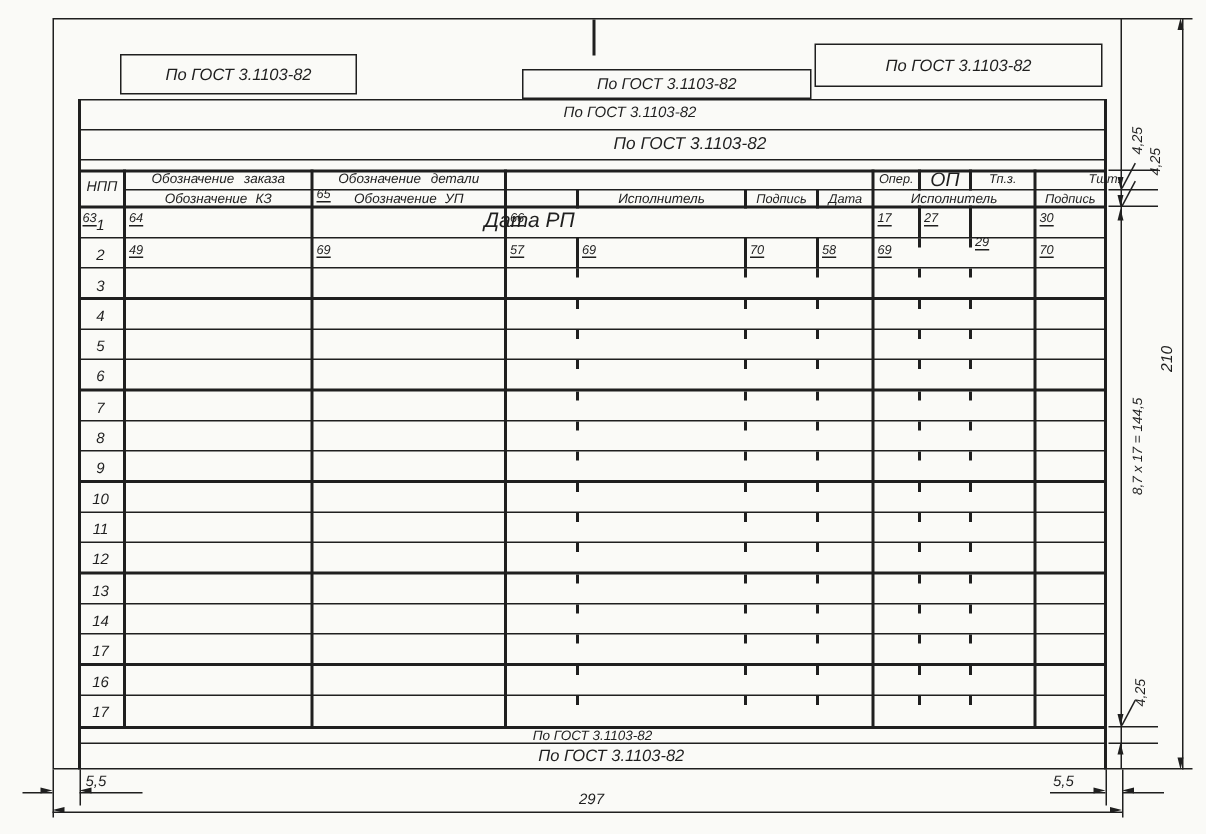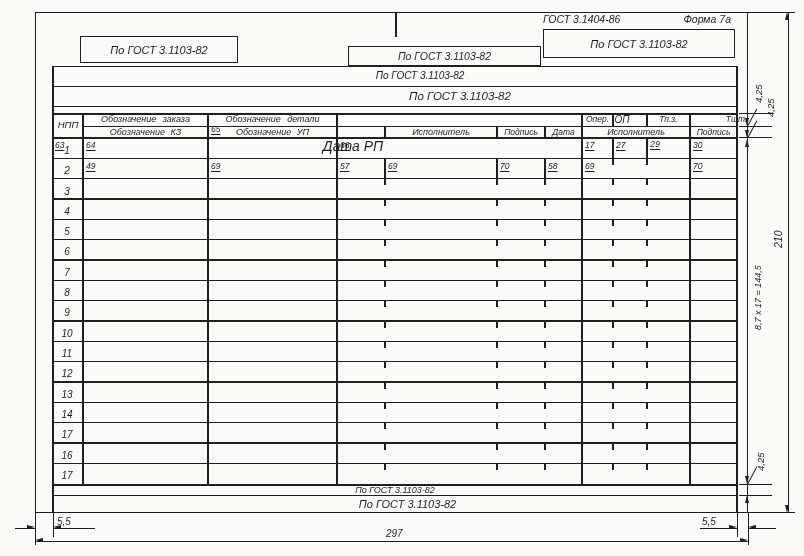--- a/index.html
+++ b/index.html
@@ -26,24 +26,20 @@
 </style>
 </head>
 <body>
 
 <div class="sheet" id="sheet">
 
   <div class="box" style="left:35px;top:12px;width:713px;height:501px;border-width:1.6px;"></div>
 
   <div class="ln" style="left:395px;top:13px;width:2px;height:24px;"></div>
 
-  <div class="txt" style="left:543px;top:13px;width:188px;display:flex;justify-content:space-between;font-size:10.5px;">
-    <span>ГОСТ 3.1404-86</span>
-    <span>Форма 7а</span>
-  </div>
 
   <div class="box ctr" style="left:80px;top:36px;width:158px;height:27px;font-size:11px;">По ГОСТ 3.1103-82</div>
   <div class="box ctr" style="left:348px;top:46px;width:193px;height:20px;font-size:10.5px;">По ГОСТ 3.1103-82</div>
   <div class="box ctr" style="left:543px;top:29px;width:192px;height:29px;font-size:11px;">По ГОСТ 3.1103-82</div>
 
   <div class="txt ctr" style="left:53px;top:66px;width:684px;height:19px;font-size:10px;padding-left:50px;box-sizing:border-box;">По ГОСТ 3.1103-82</div>
   <div class="txt ctr" style="left:53px;top:86.5px;width:684px;height:19px;font-size:11.5px;padding-left:130px;box-sizing:border-box;">По ГОСТ 3.1103-82</div>
   <div class="ln" style="left:53px;top:65.5px;width:684px;height:1.5px;"></div>
   <div class="ln" style="left:53px;top:86px;width:684px;height:1.4px;"></div>
   <div class="ln" style="left:53px;top:106px;width:684px;height:1.4px;"></div>
@@ -78,33 +74,33 @@
   <div class="hcell" style="left:53px;top:113px;width:30px;height:24px;font-size:9.5px;">НПП</div>
   <div class="hcell" style="left:83px;top:113px;width:125px;height:13px;font-size:9px;word-spacing:4px;">Обозначение заказа</div>
   <div class="hcell" style="left:83px;top:126px;width:125px;height:12px;font-size:9px;word-spacing:3px;">Обозначение КЗ</div>
   <div class="hcell" style="left:208px;top:113px;width:129px;height:13px;font-size:9px;word-spacing:4px;">Обозначение детали</div>
   <div class="hcell" style="left:208px;top:126px;width:129px;height:12px;font-size:9px;word-spacing:3px;">Обозначение УП</div>
   <div class="hcell" style="left:337px;top:140px;width:32px;height:12px;font-size:14px;">Дата РП</div>
   <div class="hcell" style="left:385px;top:126px;width:112px;height:12px;font-size:9px;">Исполнитель</div>
   <div class="hcell" style="left:497px;top:126px;width:48px;height:12px;font-size:8.5px;">Подпись</div>
   <div class="hcell" style="left:545px;top:126px;width:37px;height:12px;font-size:8.5px;">Дата</div>
   <div class="hcell" style="left:582px;top:113px;width:31px;height:13px;font-size:8.5px;">Опер.</div>
-  <div class="hcell" style="left:613px;top:113px;width:18px;height:13px;font-size:10px;">ОП</div>
+  <div class="hcell" style="left:613px;top:113px;width:34px;height:13px;font-size:13px;">ОП</div>
   <div class="hcell" style="left:647px;top:113px;width:43px;height:13px;font-size:8.5px;">Тп.з.</div>
   <div class="hcell" style="left:713px;top:113px;width:47px;height:13px;font-size:8.5px;">Тшт.</div>
   <div class="hcell" style="left:582px;top:126px;width:108px;height:12px;font-size:9px;">Исполнитель</div>
   <div class="hcell" style="left:690px;top:126px;width:47px;height:12px;font-size:8.5px;">Подпись</div>
 
   <div class="ref" style="left:55px;top:140px;">63</div>
   <div class="ref" style="left:86px;top:140px;">64</div>
   <div class="ref" style="left:211px;top:124px;">65</div>
   <div class="ref" style="left:340px;top:140px;">66</div>
   <div class="ref" style="left:585px;top:140px;">17</div>
   <div class="ref" style="left:616px;top:140px;">27</div>
-  <div class="ref" style="left:650px;top:140px;font-family:Liberation Mono, monospace;">29</div>
+  <div class="ref" style="left:650px;top:156px;">29</div>
   <div class="ref" style="left:693px;top:140px;">30</div>
 
   <div class="ref" style="left:86px;top:160.5px;">49</div>
   <div class="ref" style="left:211px;top:160.5px;">69</div>
   <div class="ref" style="left:340px;top:160.5px;">57</div>
   <div class="ref" style="left:388px;top:160.5px;">69</div>
   <div class="ref" style="left:500px;top:160.5px;">70</div>
   <div class="ref" style="left:548px;top:160.5px;">58</div>
   <div class="ref" style="left:585px;top:160.5px;">69</div>
   <div class="ref" style="left:693px;top:160.5px;">70</div>

